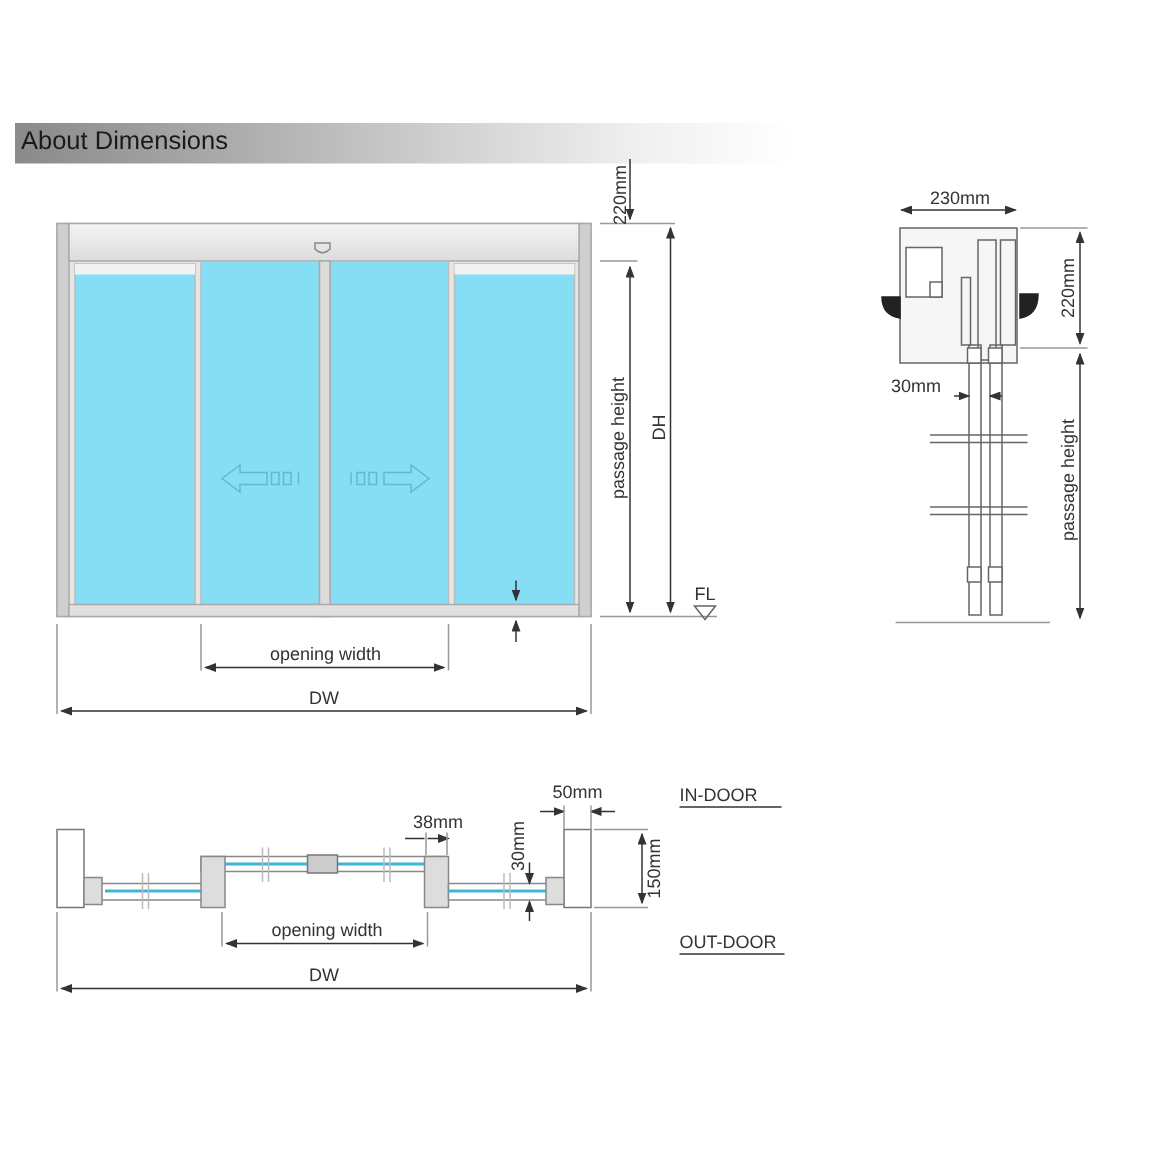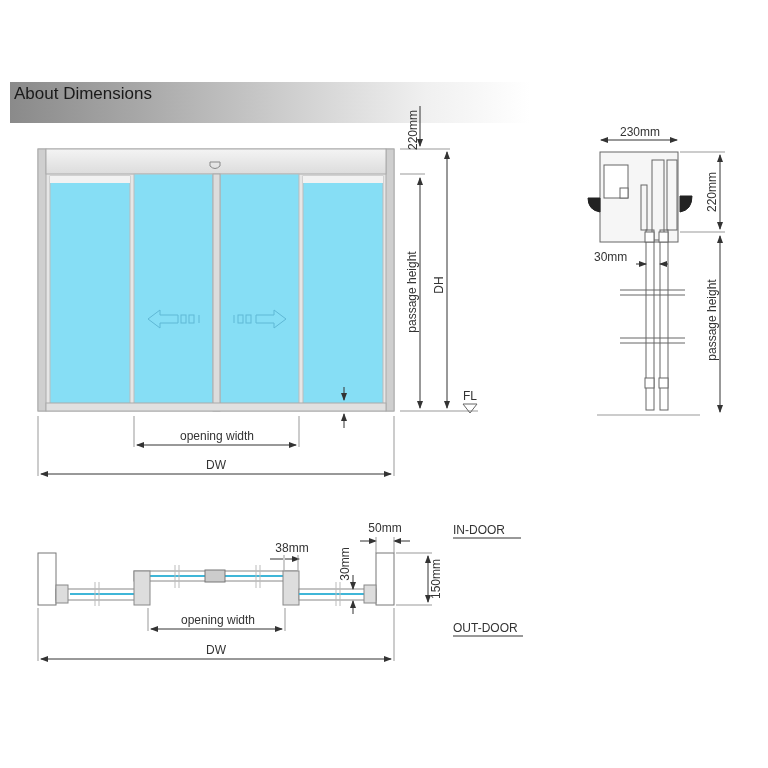--- a/index.html
+++ b/index.html
@@ -1,17 +1,17 @@
 <!DOCTYPE html>
 <html><head>
 <meta charset="utf-8">
 <style>
   html, body { margin:0; padding:0; background:#ffffff; }
   body { width:768px; height:768px; position:relative; overflow:hidden; font-family:"Liberation Sans", sans-serif; color:#333; }
-  .header-bar { position:absolute; left:10px; top:82px; width:520px; height:41px;
+  .header-bar { position:absolute; left:10px; top:82px; width:520px; height:27px;
     background:linear-gradient(to right,#8a8a8a 0%,#a8a8a8 25%,#d0d0d0 55%,#f0f0f0 80%,#ffffff 100%); }
   .header-title { position:absolute; left:4px; top:2px; font-size:17px; color:#1a1a1a; }
   svg text { font-family:"Liberation Sans", sans-serif; fill:#333; }
 </style>
 </head>
 <body>
 
 <div class="header-bar">
   <span class="header-title">About Dimensions</span>
 </div>

